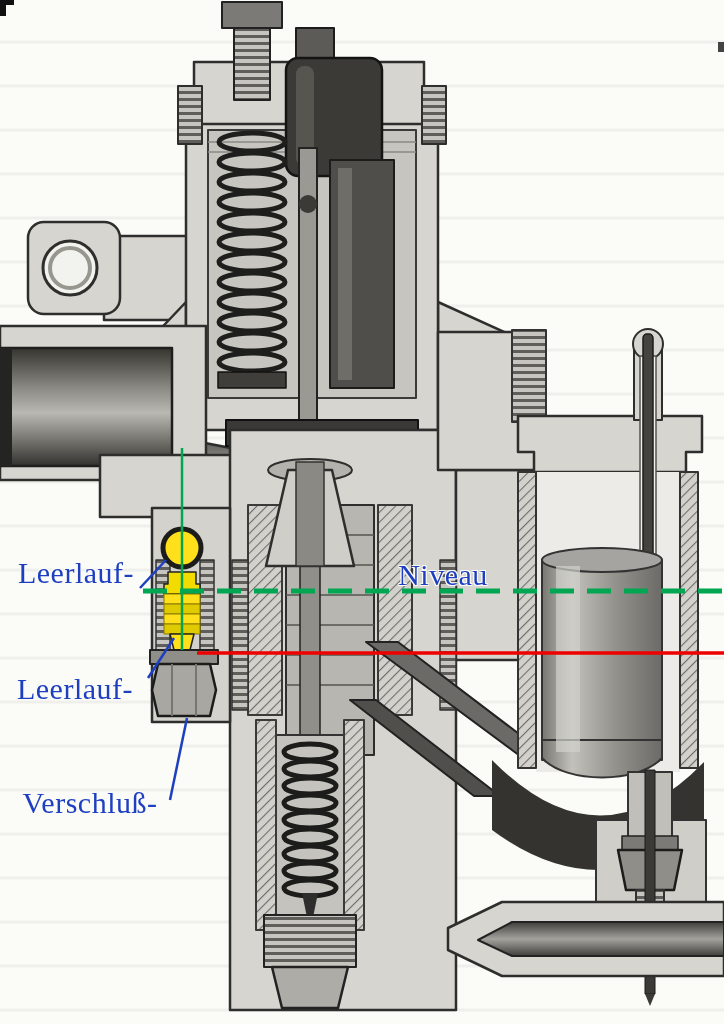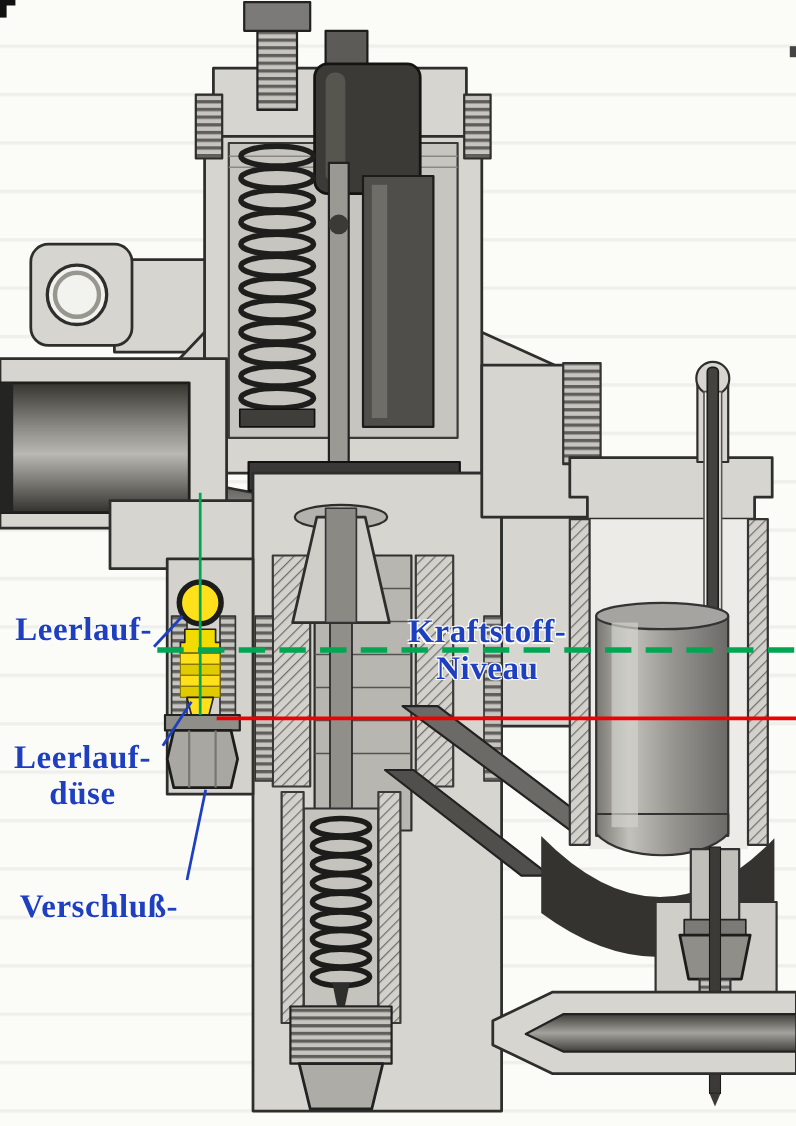--- a/index.html
+++ b/index.html
@@ -7,21 +7,21 @@
     position:relative;
     width:724px;height:1024px;
     background:#fbfbf8;
     overflow:hidden;
     font-family:"Liberation Serif","DejaVu Serif",serif;
   }
   .page svg{position:absolute;left:0;top:0;}
   .diagram-label{
     position:absolute;
     color:var(--label-text,#1d3fc0);
-    font-weight:bold;
+    font-weight:normal;
     font-size:30px;
     line-height:33px;
     text-align:center;
     letter-spacing:.5px;
     text-shadow:1px 1px 0 #fbfbf8,-1px -1px 0 #fbfbf8,1px -1px 0 #fbfbf8,-1px 1px 0 #fbfbf8;
     white-space:nowrap;
   }
 </style>
 </head>
 <body>
@@ -267,26 +267,24 @@
     <line x1="148" y1="678" x2="174" y2="638" style="stroke:var(--label-text,#1d3fc0)" stroke-width="2.5"></line>
     <line x1="170" y1="800" x2="187" y2="718" style="stroke:var(--label-text,#1d3fc0)" stroke-width="2.5"></line>
   </g>
 </svg>
 
 <div class="diagram-label" style="left:2px;top:556px;width:148px;">
   <div>Leerlauf-</div>
 </div>
 
 <div class="diagram-label" style="left:358px;top:558px;width:170px;">
-  <div>Kraftstoff-</div>
   <div>Niveau</div>
 </div>
 
 <div class="diagram-label" style="left:0px;top:672px;width:150px;">
   <div>Leerlauf-</div>
-  <div>düse</div>
-</div>
-
-<div class="diagram-label" style="left:2px;top:808px;width:176px;">
+</div>
+
+<div class="diagram-label" style="left:2px;top:786px;width:176px;">
   <div>Verschluß-</div>
 </div>
 
 </div>
 
 </body></html>

